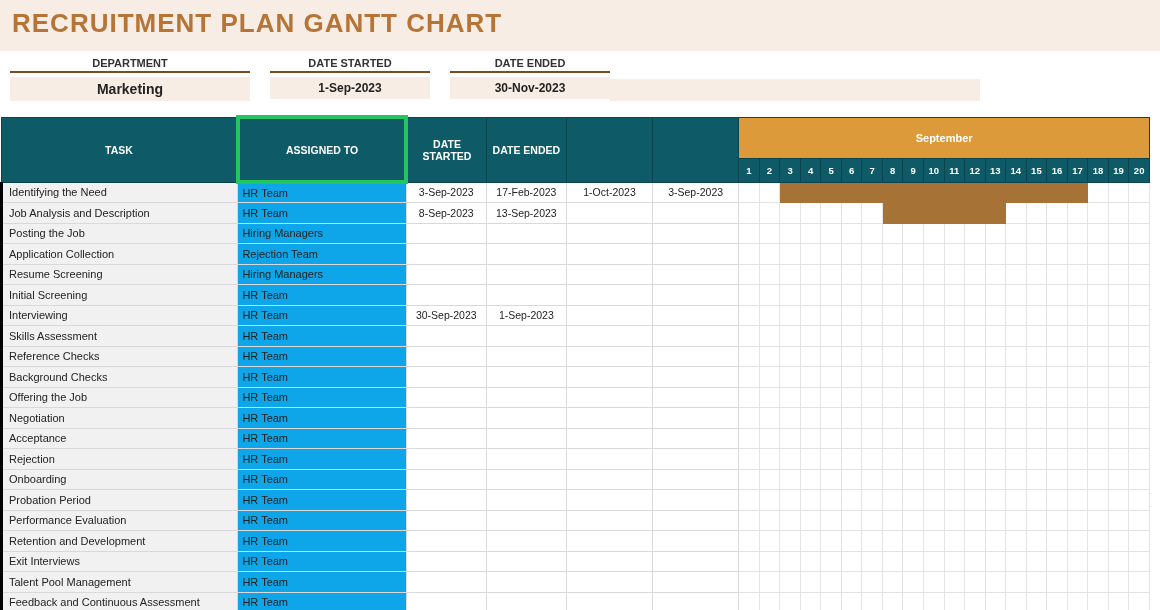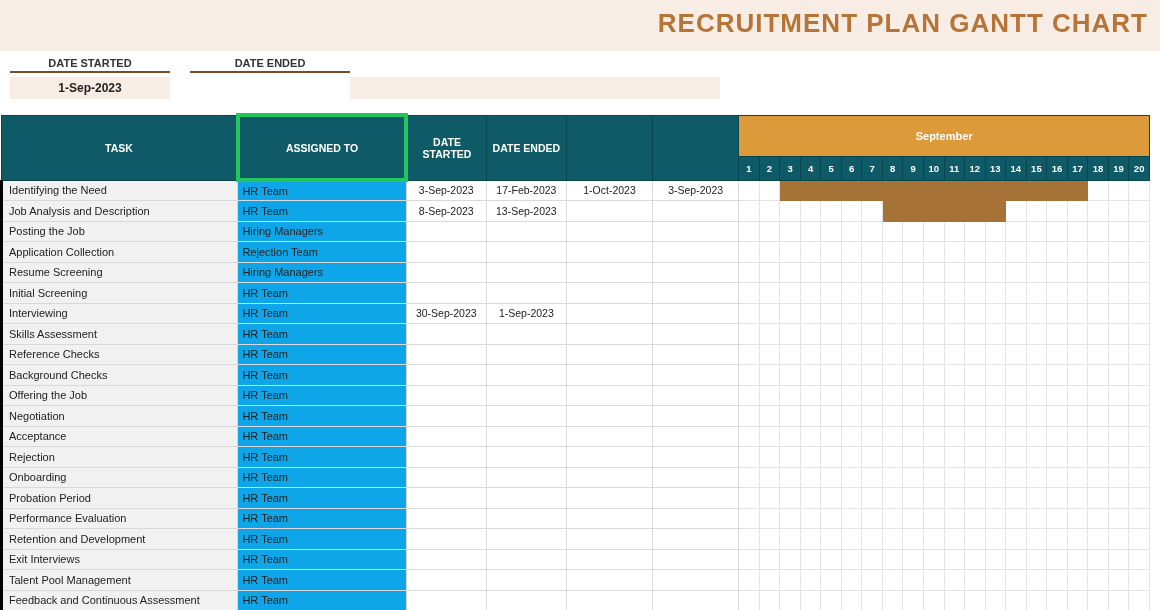--- a/index.html
+++ b/index.html
@@ -8,21 +8,20 @@
     background: #fff;
     width: 1160px;
     height: 610px;
     overflow: hidden;
     font-size: 12px;
     color: #222;
   }
   .title-bar {
     background: #f8ede5;
     padding: 8px 12px 12px 12px;
-    text-align: right;
   }
   .title-bar h1 {
     color: #b67437;
     font-size: 26px;
     font-weight: 800;
     letter-spacing: 1px;
   }
 
   .meta {
     display: flex;
@@ -135,26 +134,31 @@
   col.c-day { width: 20.5px; }
 </style>
 </head>
 <body>
 
 <div class="title-bar">
   <h1>RECRUITMENT PLAN GANTT CHART</h1>
 </div>
 
 <div class="meta">
+  <div class="meta-col">
+    <div class="meta-label">DEPARTMENT</div>
+    <div class="meta-value">Marketing</div>
+  </div>
   <div class="meta-col narrow">
     <div class="meta-label">DATE STARTED</div>
     <div class="meta-value light">1-Sep-2023</div>
   </div>
   <div class="meta-col narrow">
     <div class="meta-label">DATE ENDED</div>
+    <div class="meta-value light">30-Nov-2023</div>
   </div>
   <div class="meta-pad"></div>
 </div>
 
 <div class="gantt">
   <table>
     <colgroup>
       <col class="c-task">
         <col class="c-assigned">
         <col class="c-date">

